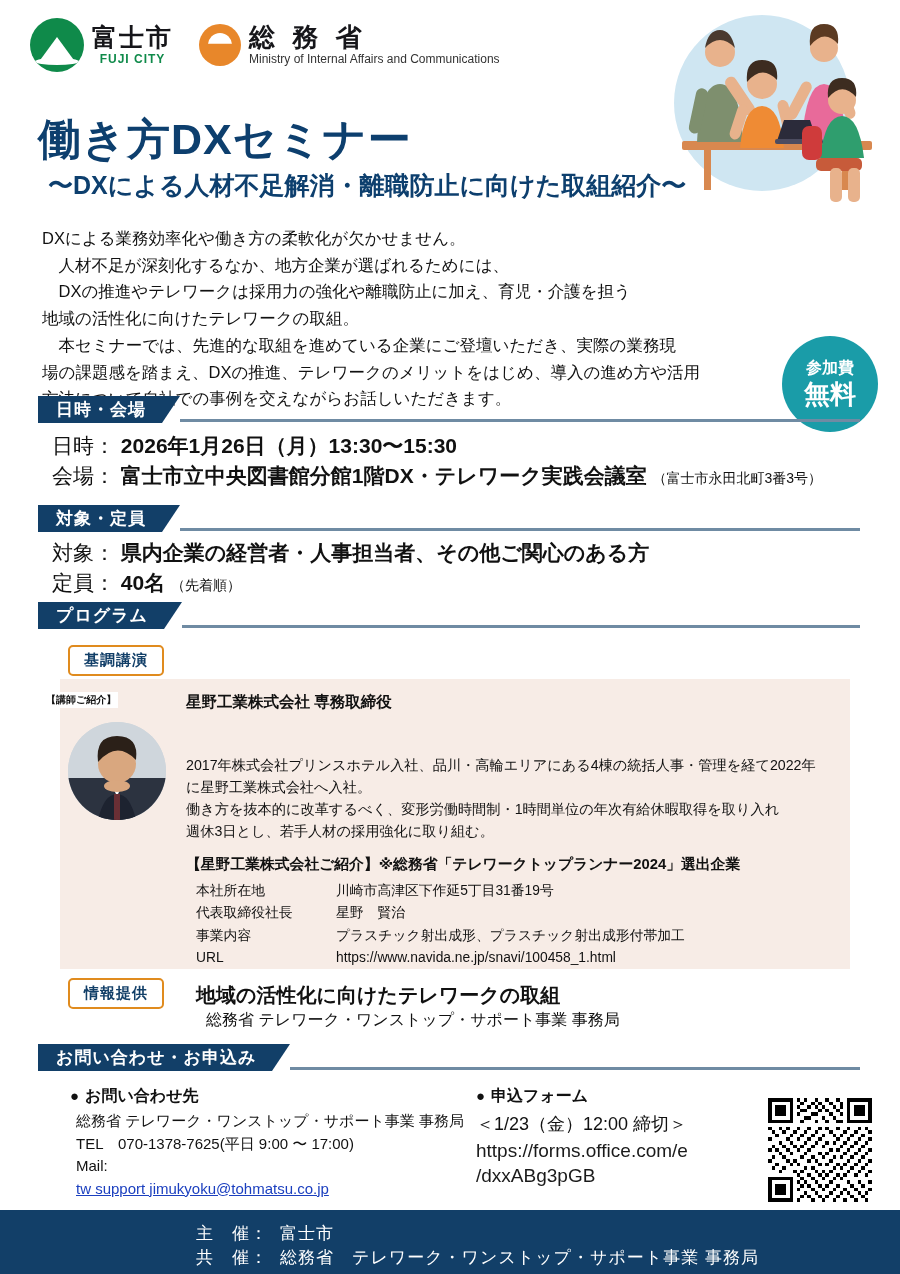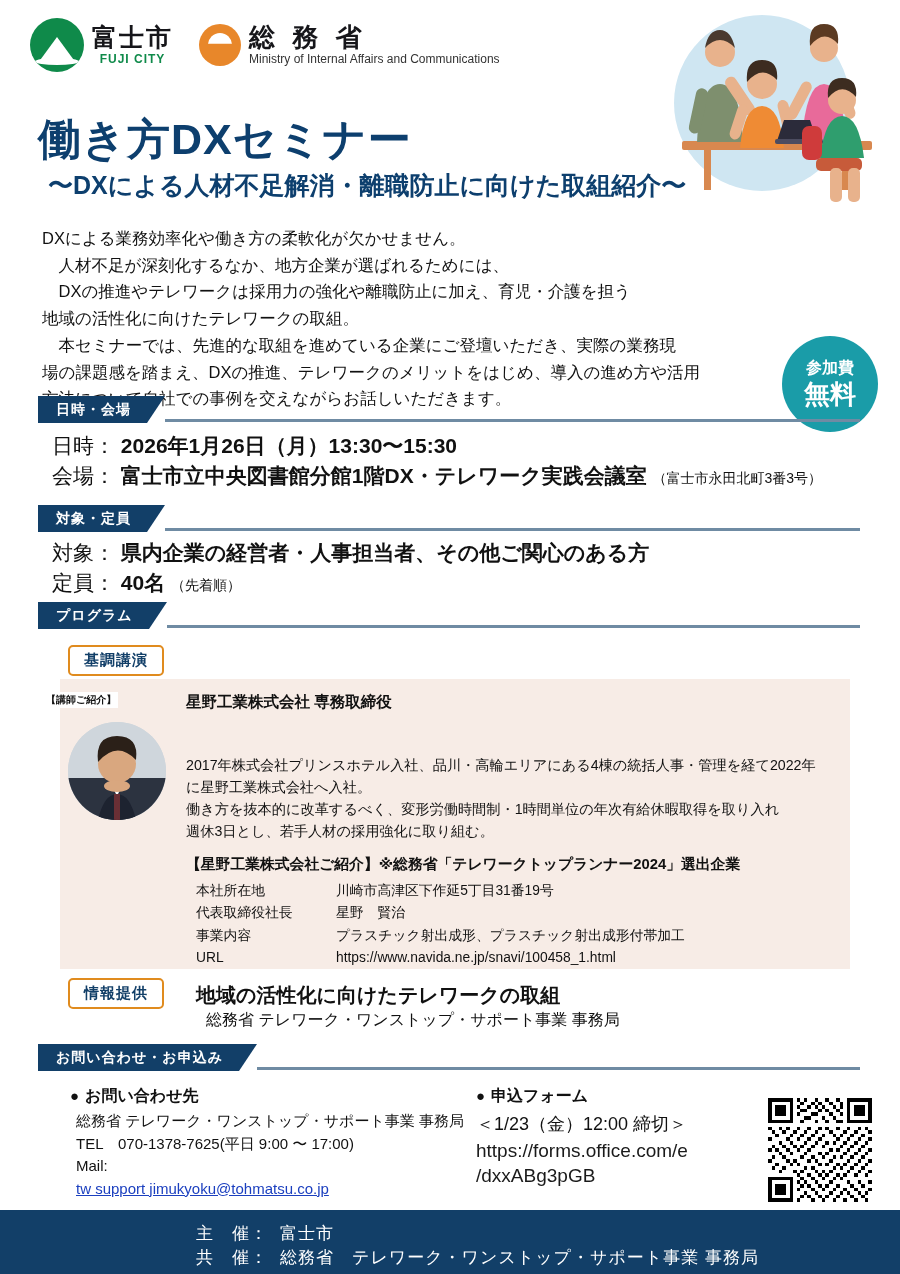--- a/index.html
+++ b/index.html
@@ -192,21 +192,21 @@
   .sec-bar {
     position: absolute;
     left: 38px;
     height: 27px;
     display: flex;
     align-items: stretch;
   }
   .sec-bar .lbl {
     background: #123f68;
     color: #ffffff;
-    font-size: 14px;
+    font-size: 17px;
     font-weight: bold;
     display: flex;
     align-items: center;
     padding: 0 16px 0 18px;
     letter-spacing: 1px;
   }
   .sec-bar .arrow {
     width: 0;
     height: 0;
     border-top: 27px solid #123f68;

